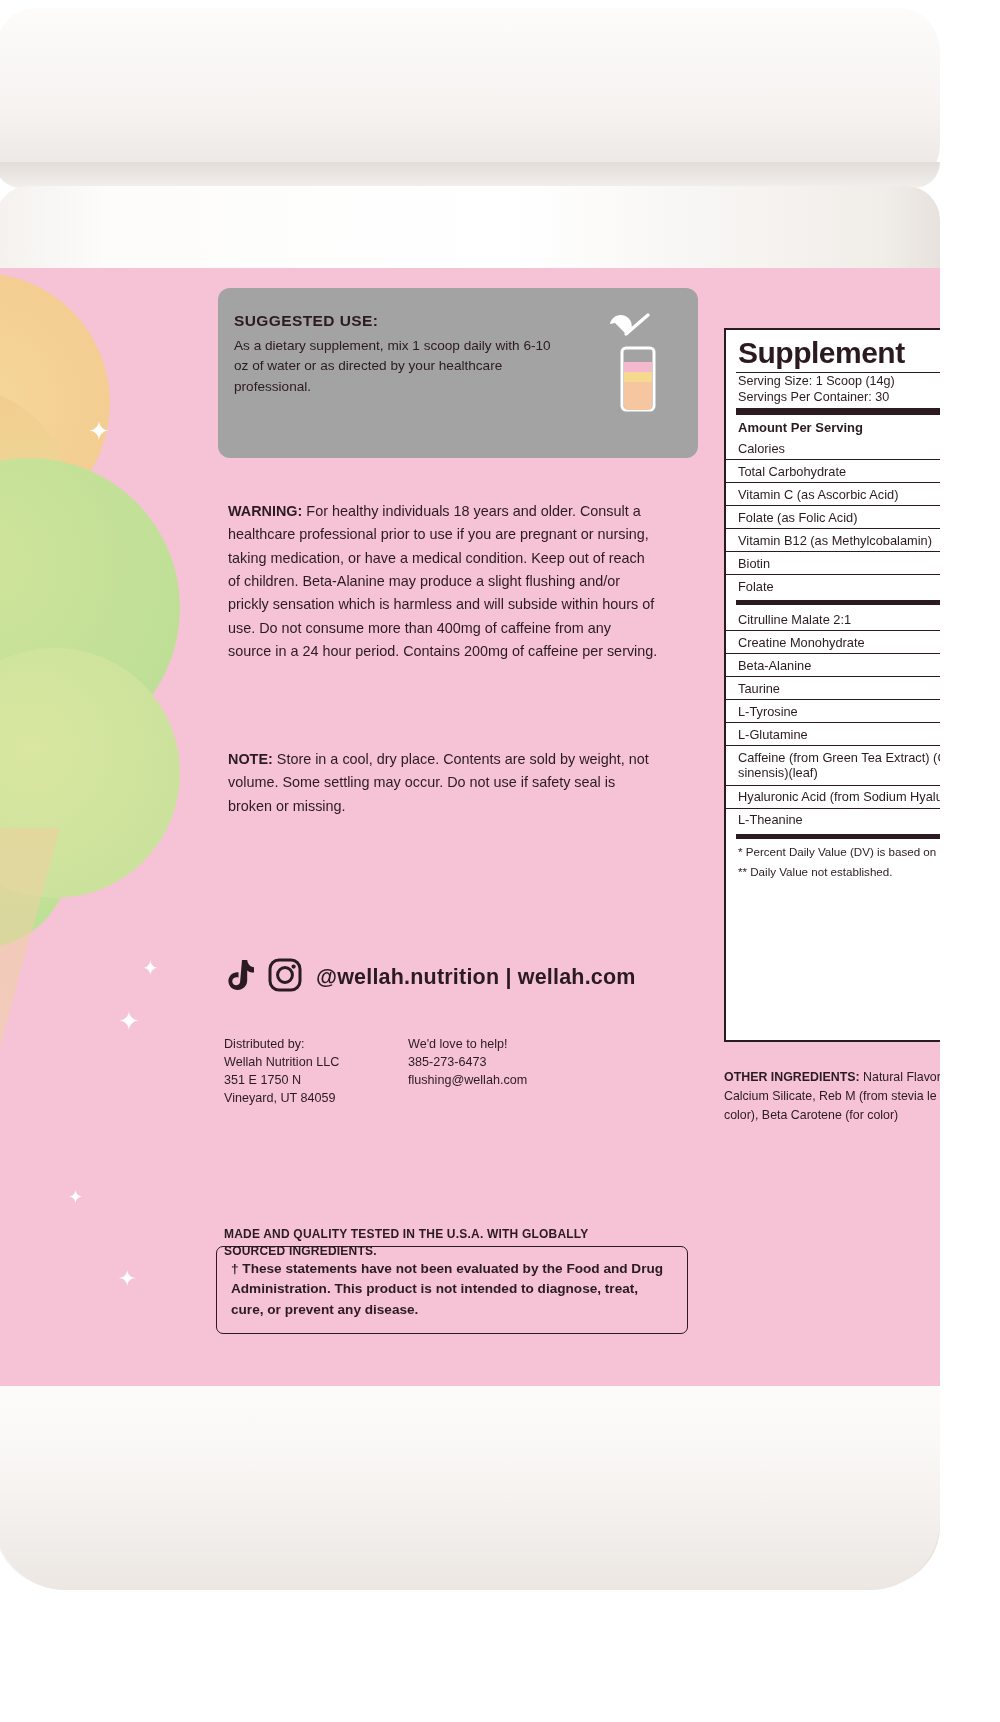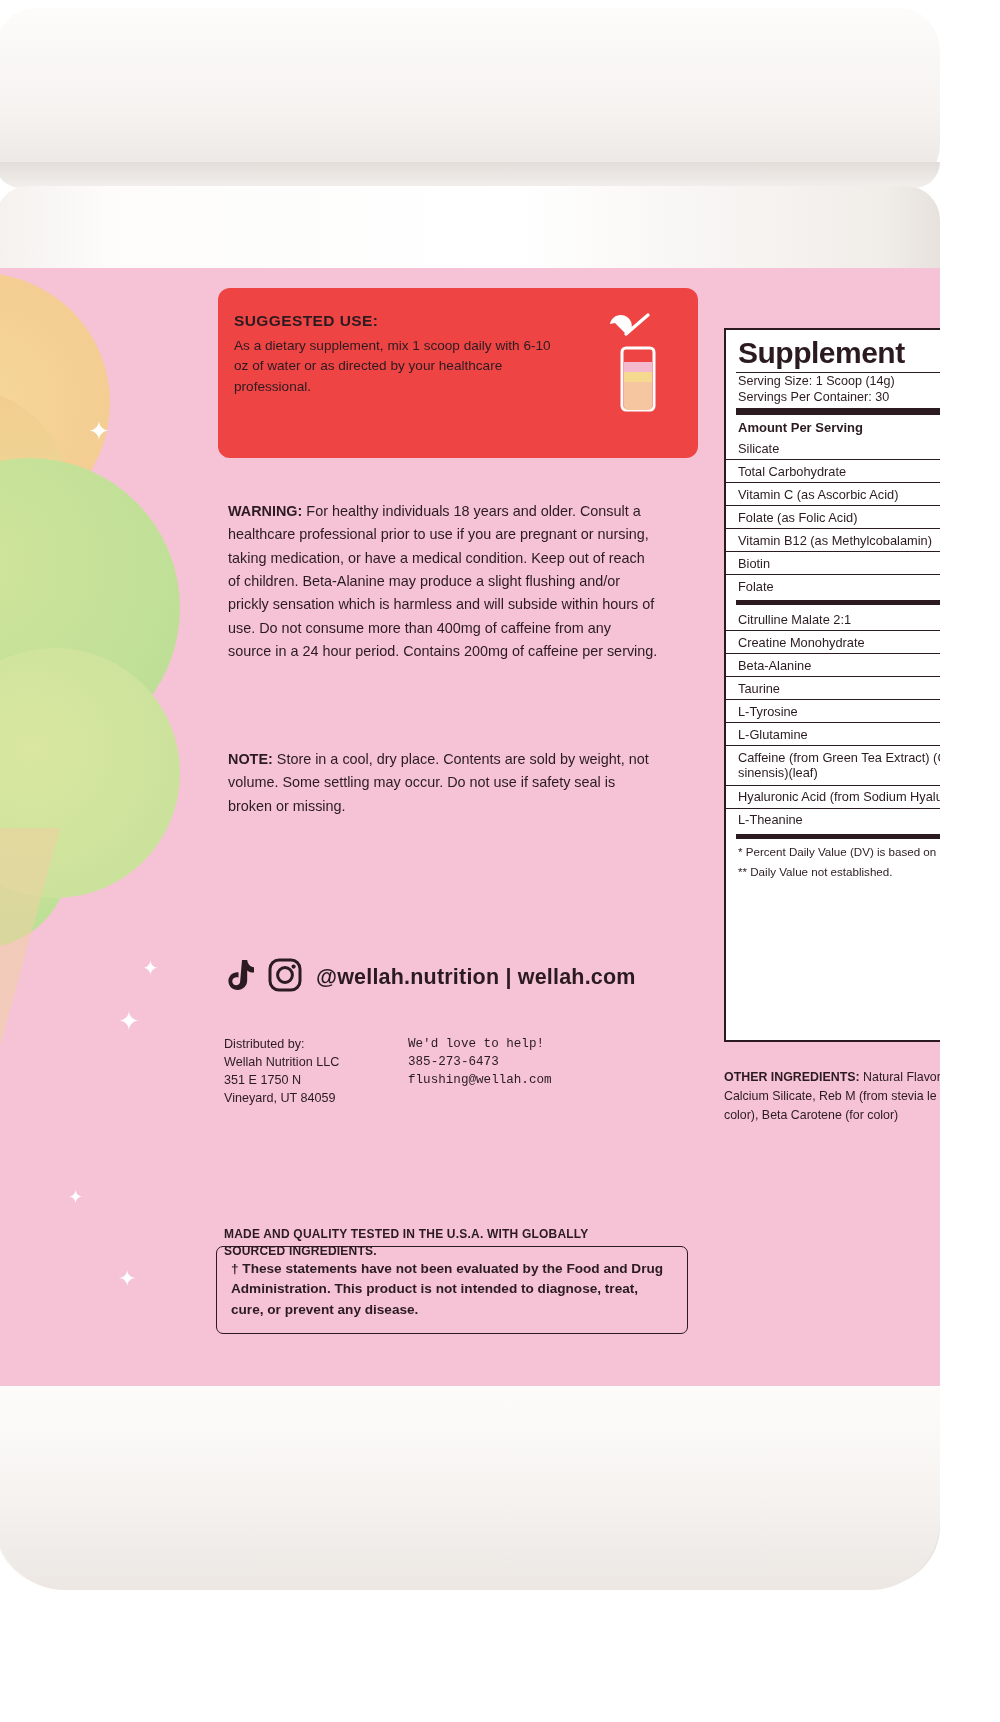--- a/index.html
+++ b/index.html
@@ -34,39 +34,39 @@
   .drip{position:absolute;left:-160px;top:120px;width:230px;height:560px;
         background:linear-gradient(180deg,#f3cc90 0%,#e7e09a 35%,#cbe39b 70%,#bcdf96 100%);
         border-radius:0 110px 90px 60px;}
   .cone{position:absolute;left:-180px;top:560px;width:240px;height:560px;
         background:linear-gradient(180deg,#f0cfa0 0%,#f3d6b0 100%);
         clip-path:polygon(0 0,100% 0,36% 100%,0 72%);opacity:.55;}
   .sparkle{position:absolute;color:#ffffff;font-size:22px;line-height:1;}
 
   
   .green-box{position:absolute;left:218px;top:20px;width:480px;height:170px;
-             background:#ef4444;border-radius:12px;padding:0;}
+             background:#a3a3a3;border-radius:12px;padding:0;}
   .green-title{position:absolute;left:16px;top:24px;font-size:15.5px;font-weight:bold;letter-spacing:.4px;}
   .green-body{position:absolute;left:16px;top:48px;width:320px;font-size:13.6px;line-height:1.5;}
 
   
   .icon-wrap{position:absolute;right:26px;top:22px;width:70px;height:120px;}
 
   
   .warning{position:absolute;left:228px;top:232px;width:430px;font-size:14.4px;line-height:1.62;}
   .note{position:absolute;left:228px;top:480px;width:430px;font-size:14.4px;line-height:1.62;}
   b.lbl{font-weight:bold;}
 
   
   .social{position:absolute;left:222px;top:690px;display:flex;align-items:center;gap:14px;}
   .handle{font-size:21.5px;font-weight:bold;letter-spacing:.2px;}
 
   
   .addr{position:absolute;left:224px;top:768px;font-size:12.6px;line-height:1.42;}
-  .help{position:absolute;left:408px;top:768px;font-size:12.6px;line-height:1.42;font-family:Liberation Mono, monospace;}
+  .help{position:absolute;left:408px;top:768px;font-size:12.6px;line-height:1.42;}
 
   
   .usa{position:absolute;left:224px;top:958px;width:420px;font-size:12px;font-weight:bold;line-height:1.42;letter-spacing:.2px;}
 
   
   .disc{position:absolute;left:216px;top:978px;width:470px;height:86px;
         border:1.6px solid #2b1b20;border-radius:7px;}
   .disc p{margin:0;position:absolute;left:14px;top:12px;width:440px;font-size:13.6px;line-height:1.5;font-weight:bold;}
 
   
@@ -172,21 +172,21 @@
 
     <div class="sfp">
       <div class="sfp-title">Supplement</div>
       <hr class="thin">
       <div class="serv">Serving Size: 1 Scoop (14g)</div>
       <div class="serv">Servings Per Container: 30</div>
       <hr class="thick">
       <div class="amt">Amount Per Serving</div>
 
       <div class="row first">
-          <span class="nm">Silicate</span>
+          <span class="nm">Calories</span>
           <span class="amtv"></span>
         </div>
       <div class="row">
           <span class="nm">Total Carbohydrate</span>
           <span class="amtv"></span>
         </div>
       <div class="row">
           <span class="nm">Vitamin C (as Ascorbic Acid)</span>
           <span class="amtv"></span>
         </div>

